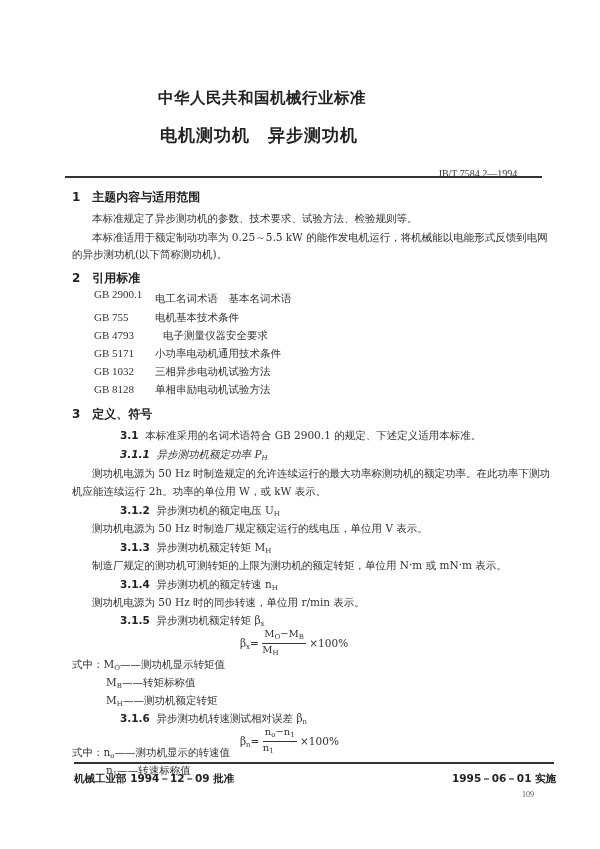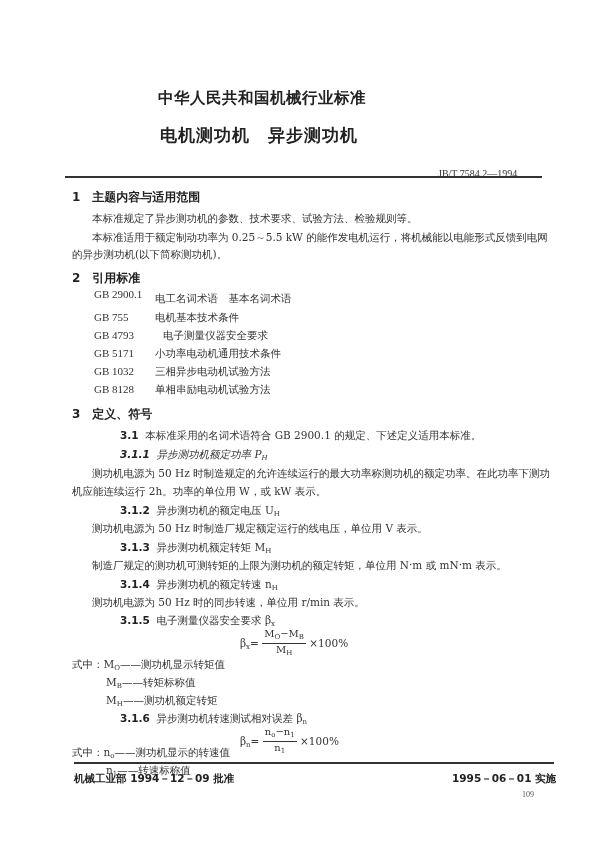--- a/index.html
+++ b/index.html
@@ -11,21 +11,21 @@
   .org { left: 158px; top: 88px; font-family: "DejaVu Sans", sans-serif; font-weight: bold; font-size: 15.5px; color: #222; letter-spacing: 0.5px; }
   .code { left: 438px; top: 120px; font-family: "Liberation Serif", serif; font-size: 10px; color: #333; margin-top: 48px; }
   .title { left: 160px; top: 124px; font-family: "DejaVu Sans", sans-serif; font-weight: bold; font-size: 17px; color: #222; letter-spacing: 1px; }
   .rule { position: absolute; left: 65px; width: 477px; height: 1.5px; background: #333; }
   .h { font-family: "DejaVu Sans", sans-serif; font-weight: bold; font-size: 12px; color: #222; }
   .p { font-size: 10.5px; color: #333; }
   .sec { font-family: "DejaVu Sans", sans-serif; font-weight: bold; font-size: 10.5px; color: #222; margin-left: 48px; }
   .ref-code { left: 94px; font-family: "Liberation Serif", serif; font-size: 11px; color: #333; }
   .ref-title { left: 155px; font-size: 10.5px; color: #333; }
   sub { font-size: 7px; vertical-align: -2px; }
-  .frac { display: inline-block; vertical-align: middle; text-align: center; font-size: 10px; }
+  .frac { display: inline-block; vertical-align: middle; font-size: 10px; }
   .frac .num { display: block; border-bottom: 1px solid #333; padding: 0 2px; line-height: 12px; }
   .frac .den { display: block; line-height: 12px; }
   .foot { font-family: "DejaVu Sans", sans-serif; font-weight: bold; font-size: 10.5px; color: #222; }
   .pnum { font-family: "Liberation Serif", serif; font-size: 8px; color: #555; }
 </style>
 </head>
 <body>
 
 <div class="abs org">中华人民共和国机械行业标准</div>
 <div class="abs code">JB/T 7584.2—1994</div>
@@ -74,21 +74,21 @@
   <span class="sec">3.1.3</span>&nbsp;&nbsp;<span>异步测功机额定转矩 M</span><sub>H</sub>
 </div>
 <div class="abs p" style="left:92px; top:559px;">制造厂规定的测功机可测转矩的上限为测功机的额定转矩，单位用 N·m 或 mN·m 表示。</div>
 
 <div class="abs p" style="left:72px; top:578px;">
   <span class="sec">3.1.4</span>&nbsp;&nbsp;<span>异步测功机的额定转速 n</span><sub>H</sub>
 </div>
 <div class="abs p" style="left:92px; top:596px;">测功机电源为 50 Hz 时的同步转速，单位用 r/min 表示。</div>
 
 <div class="abs p" style="left:72px; top:578px; top:614px;">
-  <span class="sec">3.1.5</span>&nbsp;&nbsp;<span>电子测量仪器安全要求 β</span><sub>x</sub>
+  <span class="sec">3.1.5</span>&nbsp;&nbsp;<span>异步测功机额定转矩 β</span><sub>x</sub>
 </div>
 <div class="abs p" style="left:240px; top:628px;">
   <span>β</span><sub>x</sub><span>=</span>
   <span class="frac">
     <span class="num"><span>M</span><sub>O</sub><span>−M</span><sub>B</sub></span>
     <span class="den"><span>M</span><sub>H</sub></span>
   </span>
   <span>×100%</span>
 </div>
 <div class="abs p" style="left:72px; top:658px;">

